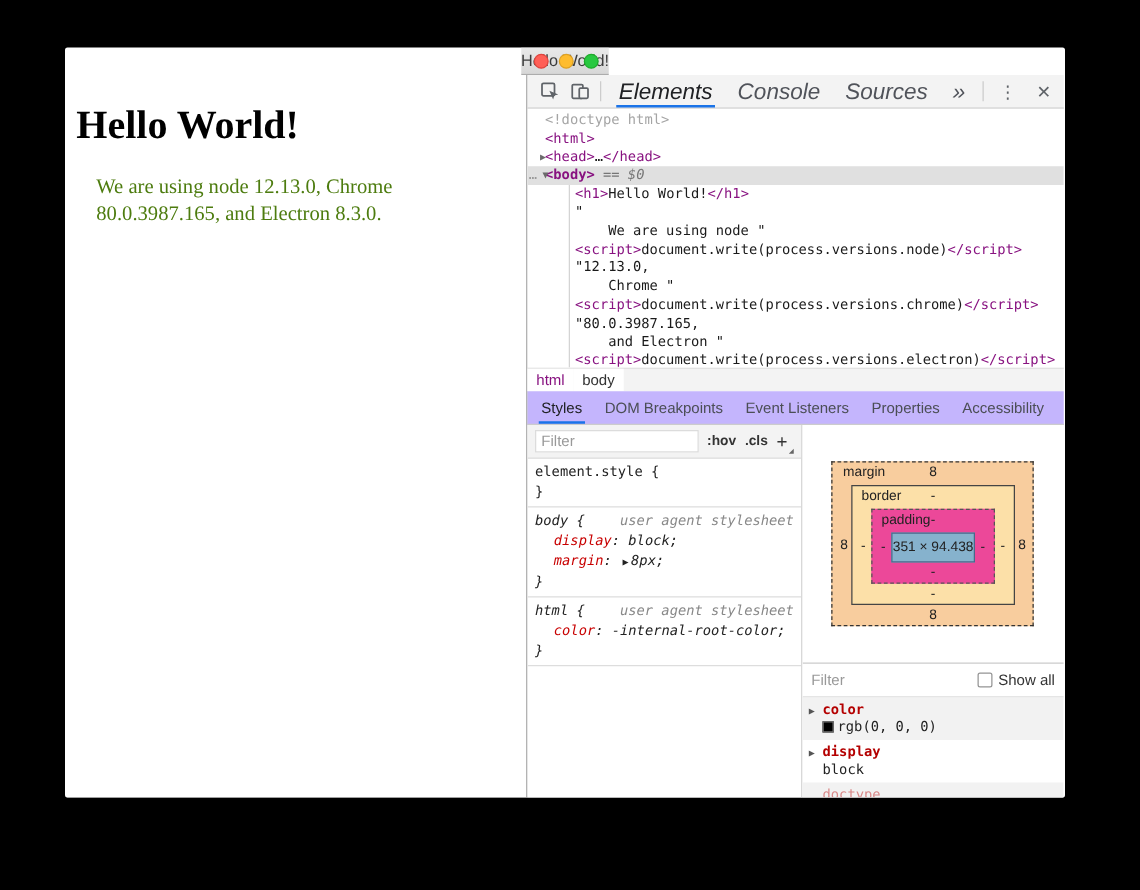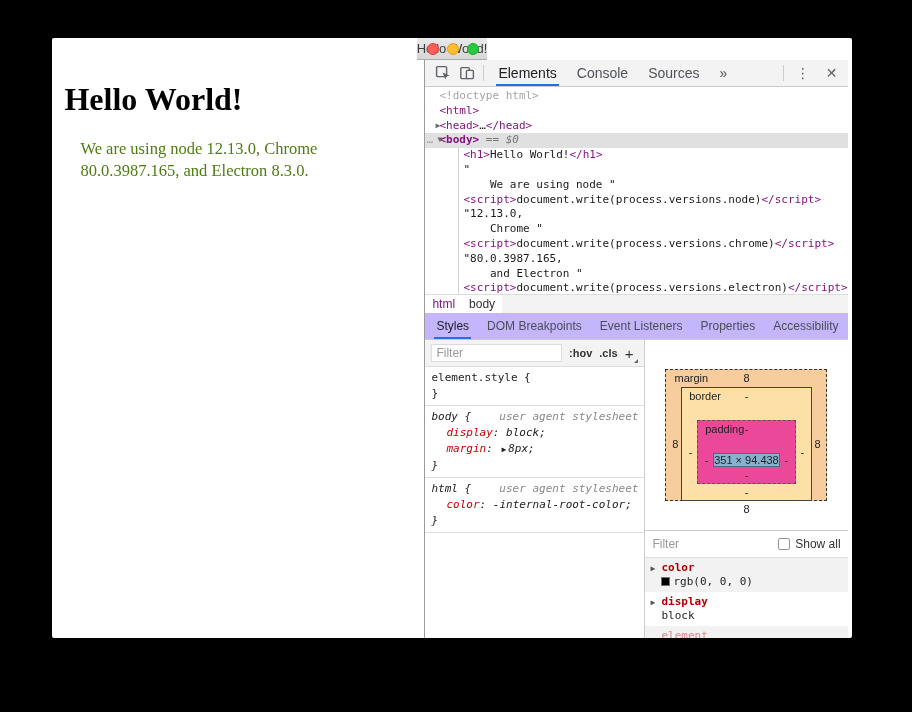--- a/index.html
+++ b/index.html
@@ -39,22 +39,22 @@
   
   .devtools { flex:1; min-width:0; border-left:1px solid #9b9b9b; background:#fff; display:flex; flex-direction:column; }
   .dt-toolbar {
     flex:0 0 27px; background:#f3f3f3; border-bottom:1px solid #ccc;
     display:flex; align-items:center; padding:0 8px 0 6px;
   }
   .tool-icon { width:24px; height:22px; display:flex; align-items:center; justify-content:center; }
   .vsep { width:1px; height:16px; background:#ccc; margin:0 4px; }
   .dt-tabs { display:flex; height:100%; }
   .dt-tab {
-    padding:0 10px; font-size:14px; color:#50535a; display:flex; align-items:center;
-    height:100%; position:relative; white-space:nowrap;
+    padding:0 10px; font-size:18px; color:#50535a; display:flex; align-items:center;
+    height:100%; position:relative; white-space:nowrap;font-style:italic;
   }
   .dt-tab.active { color:#202124; }
   .dt-tab.active::after { content:""; position:absolute; left:8px; right:8px; bottom:0; height:2.5px; background:#1a73e8; }
   .toolbar-spacer { flex:1; }
   .menu-dots { font-size:14px; color:#5f6368; padding:0 8px; letter-spacing:0; }
   .close-x { font-size:14px; color:#5f6368; padding:0 2px 0 8px; }
   
   .dom-tree {
     flex:0 0 207px; height:207px; position:relative; overflow:hidden;
     font-family:"DejaVu Sans Mono", monospace; font-size:11px; padding-top:2px; background:#fff;
@@ -120,21 +120,21 @@
   .prop-arrow { font-size:8px; color:#222; margin:0 2px; display:inline-block; font-style:normal; }
   .css-inherited-header {
     padding:4px 6px 3px 6px; background:#f3f3f3; border-bottom:1px solid #ddd;
     font-family:"Liberation Sans", sans-serif; font-size:12px; color:#333;
   }
   .header-link { font-family:"DejaVu Sans Mono", monospace; font-size:11px; color:#881280; }
   
   .computed-pane { flex:1; min-width:0; display:flex; flex-direction:column; overflow:hidden; background:#fff; }
   .metrics { flex:0 0 190px; display:flex; justify-content:center; padding-top:29px; }
   .bm-box { font-size:11px; color:#222; }
-  .bm-head { position:relative; text-align:center; height:32px; line-height:17px; }
+  .bm-head { position:relative; text-align:center; height:18px; line-height:17px; }
   .bm-label { position:absolute; left:5px; top:0; }
   .bm-foot { height:16px; line-height:16px; text-align:center; }
   .bm-mid { flex:1; display:flex; align-items:stretch; }
   .bm-side { width:13px; display:flex; align-items:center; justify-content:center; }
   .bm-margin {
     width:162px; height:132px; background:#f8cd9e; border:1px dashed #333;
     display:flex; flex-direction:column; padding:0 3px;
   }
   .bm-border { flex:1; background:#fce0a8; border:1px solid #444; display:flex; flex-direction:column; padding:0 2px; }
   .bm-padding { flex:1; background:#ec4899; border:1px dashed #555; display:flex; flex-direction:column; padding:0 2px; }
@@ -325,21 +325,21 @@
                 </div>
               </div>
               <div class="comp-item">
                 <span class="comp-arrow">▶</span>
                 <div class="comp-name">display</div>
                 <div class="comp-value">
                   <span>block</span>
                 </div>
               </div>
               <div class="comp-item alt">
-                <div class="comp-name faded">element</div>
+                <div class="comp-name faded">doctype</div>
               </div>
             </div>
         </div>
       </div>
 
     </div>
   </div>
 </div>
 
 </body></html>

